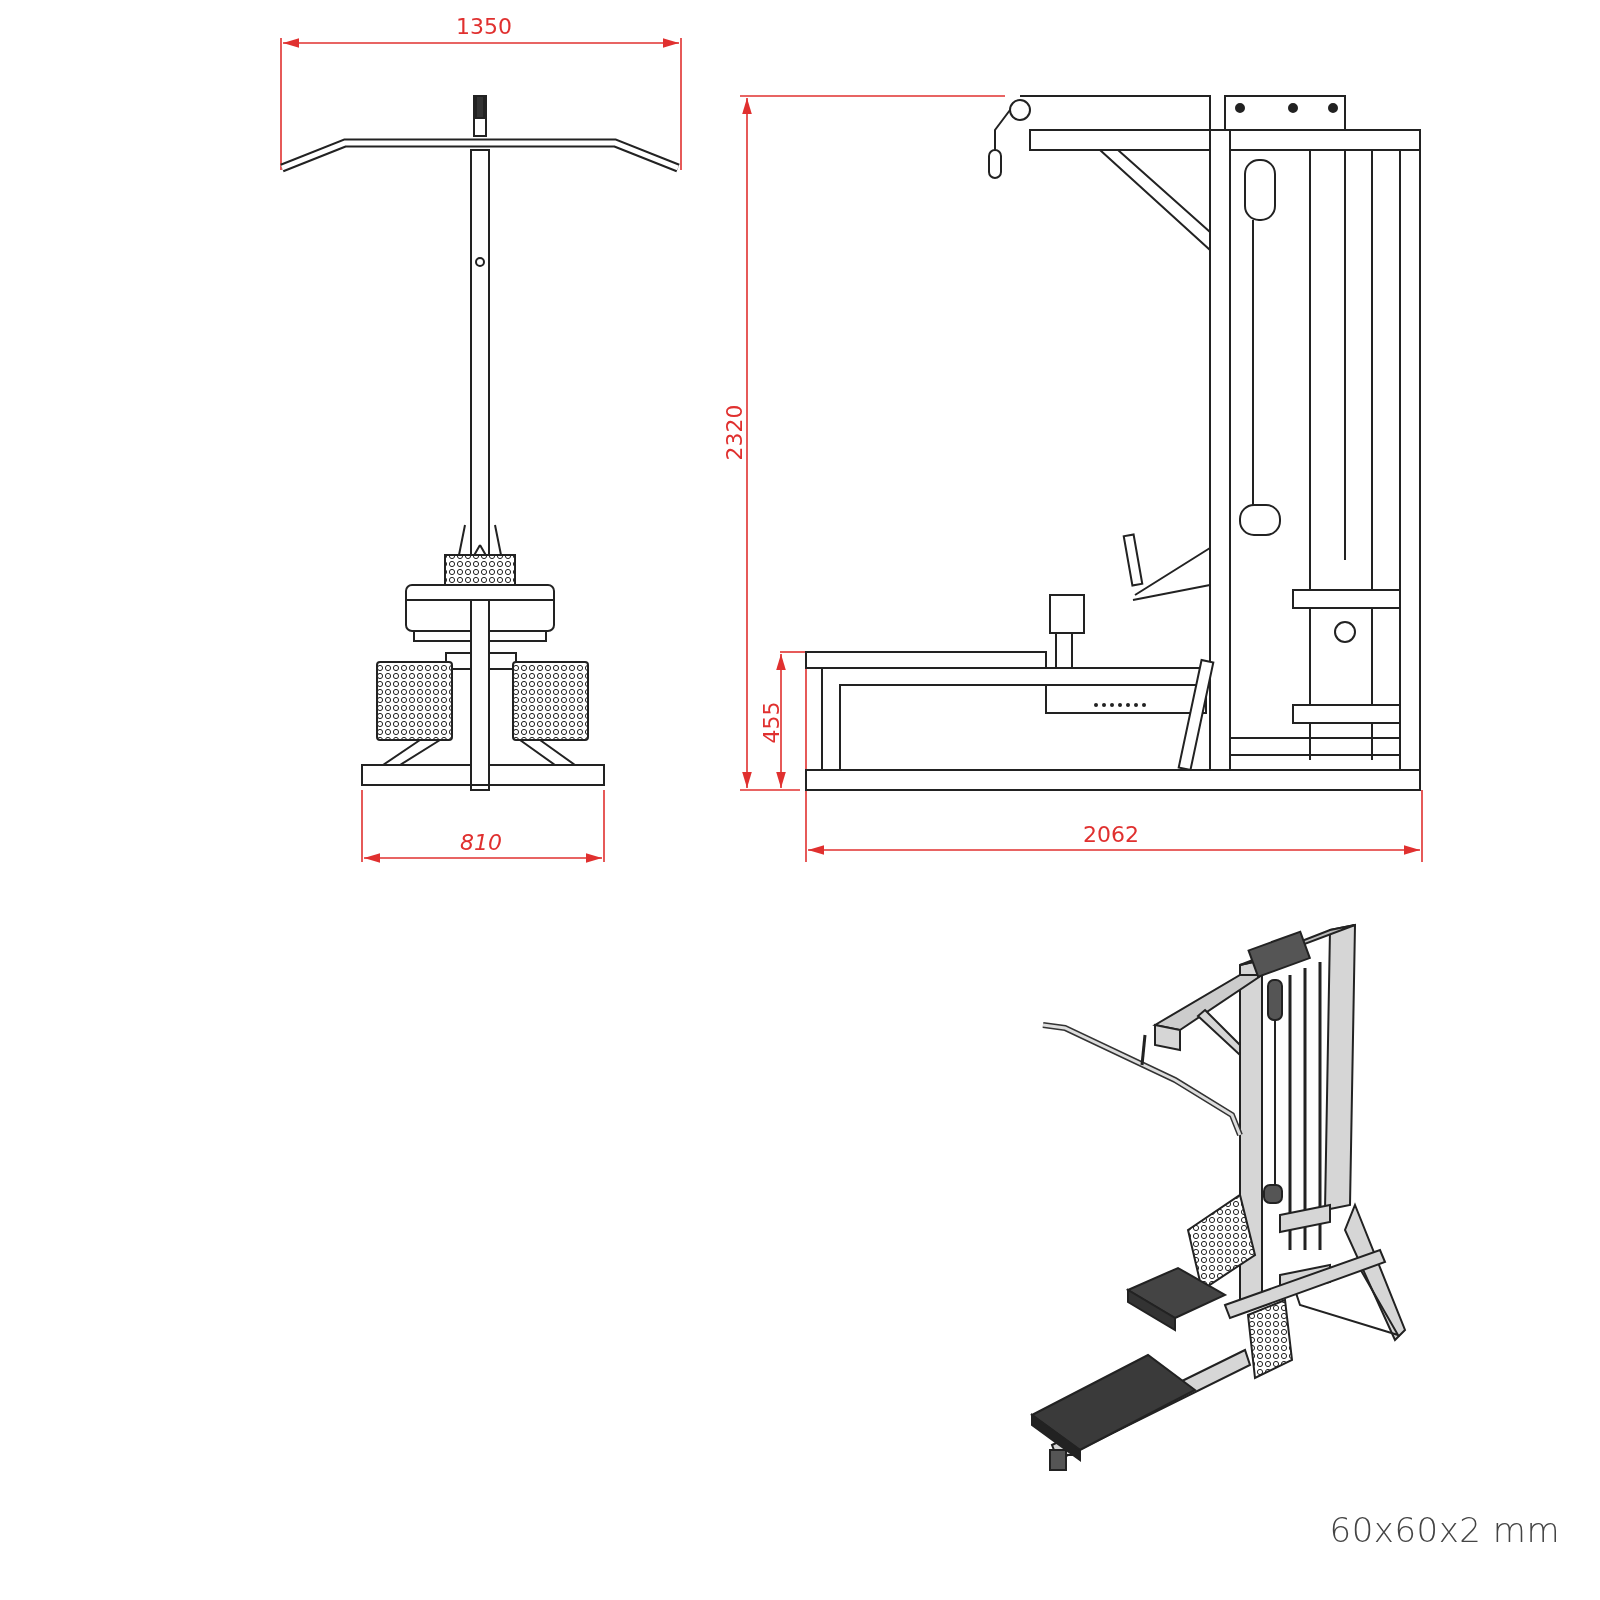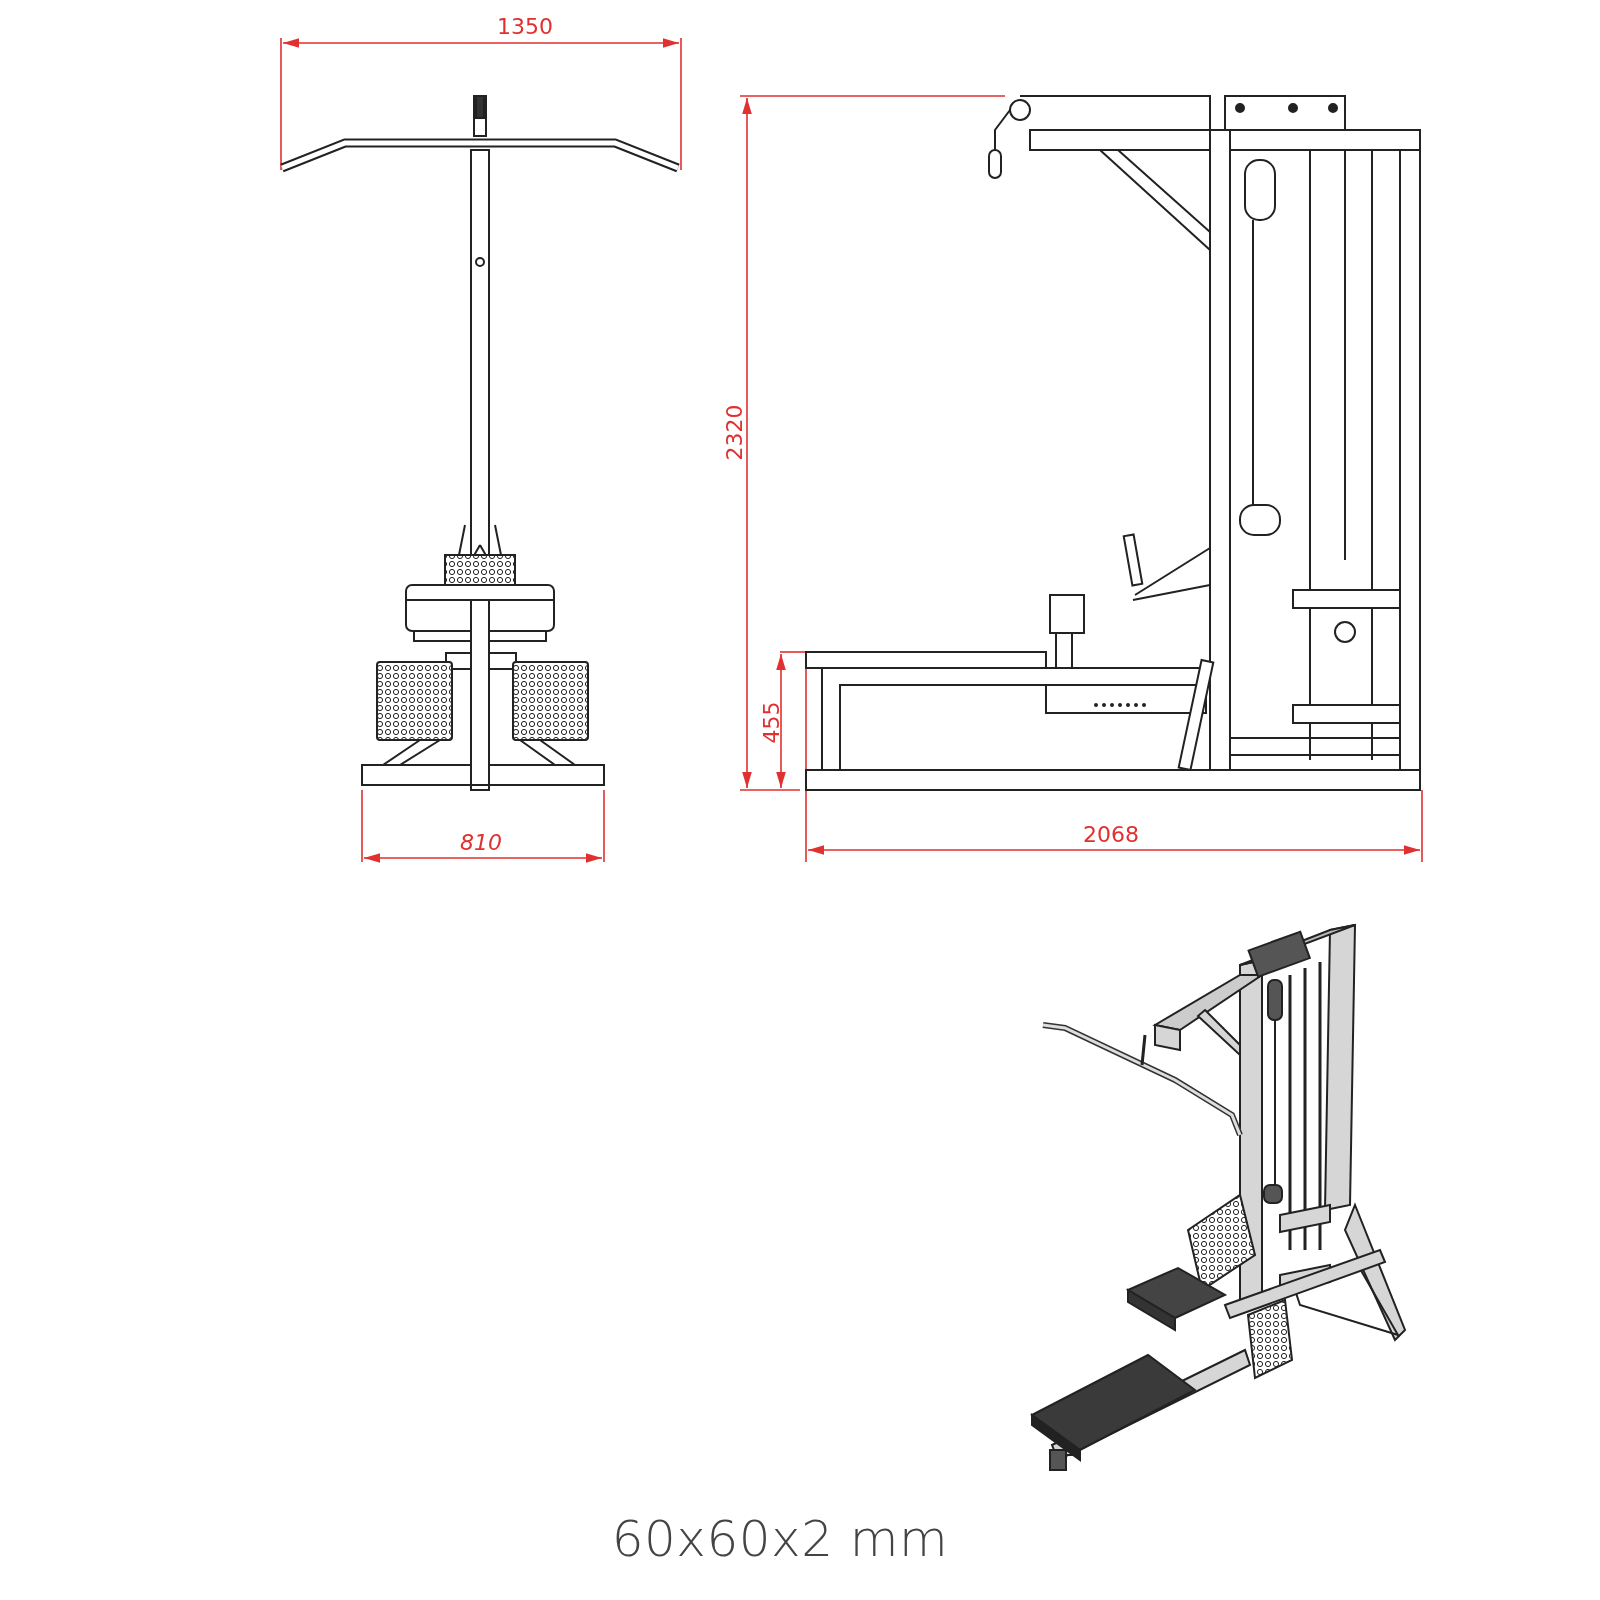--- a/index.html
+++ b/index.html
@@ -1,20 +1,20 @@
 <!DOCTYPE html>
 <html><head>
 <meta charset="utf-8">
 <style>
   html, body { margin: 0; padding: 0; background: #ffffff; }
   body { width: 1600px; height: 1600px; position: relative; overflow: hidden; font-family: "DejaVu Sans", sans-serif; }
   svg { position: absolute; left: 0; top: 0; }
   .dim-label { position: absolute; color: #e0302f; font-family: "DejaVu Sans", sans-serif; font-size: 22px; white-space: nowrap; }
   .dim-label.vertical { transform: rotate(-90deg); transform-origin: center center; }
-  .caption { position: absolute; left: 0; width: 1560px; top: 1510px; text-align: center; font-family: "DejaVu Sans", sans-serif; font-size: 50px; font-weight: 300; color: #444; letter-spacing: 0.5px; }
+  .caption { position: absolute; left: 0; width: 1560px; top: 1510px; text-align: right; font-family: "DejaVu Sans", sans-serif; font-size: 34px; font-weight: 300; color: #444; letter-spacing: 0.5px; }
 </style>
 </head>
 <body>
 
 <svg width="1600" height="1600" viewBox="0 0 1600 1600">
   <defs>
     <marker id="arr" viewBox="0 0 10 10" refX="10" refY="5" markerWidth="10" markerHeight="10" orient="auto-start-reverse">
       <path d="M0,2 L10,5 L0,8 z" fill="#e0302f"></path>
     </marker>
     <pattern id="grip" width="8" height="8" patternUnits="userSpaceOnUse">
@@ -178,19 +178,19 @@
     <path d="M1248,1315 L1285,1300 L1292,1360 L1255,1378 Z" fill="url(#grip)"></path>
 
     <path d="M1128,1290 L1178,1268 L1225,1295 L1175,1318 Z" fill="#444"></path>
     <path d="M1128,1290 L1175,1318 L1175,1330 L1128,1302 Z" fill="#333"></path>
 
     <path d="M1032,1415 L1148,1355 L1195,1390 L1080,1450 Z" fill="#3a3a3a"></path>
     <path d="M1032,1415 L1080,1450 L1080,1460 L1032,1425 Z" fill="#222"></path>
   </g>
 </svg>
 
-<div class="dim-label" style="left:456px; top:14px;margin-left:41px;">1350</div>
+<div class="dim-label" style="left:456px; top:14px;">1350</div>
 <div class="dim-label" style="left:460px; top:830px;font-style:italic;">810</div>
 <div class="dim-label vertical" style="left:706px; top:420px;">2320</div>
 <div class="dim-label vertical" style="left:750px; top:710px;">455</div>
-<div class="dim-label" style="left:1083px; top:822px;">2068</div>
+<div class="dim-label" style="left:1083px; top:822px;">2062</div>
 
 <div class="caption">60x60x2 mm</div>
 
 </body></html>

